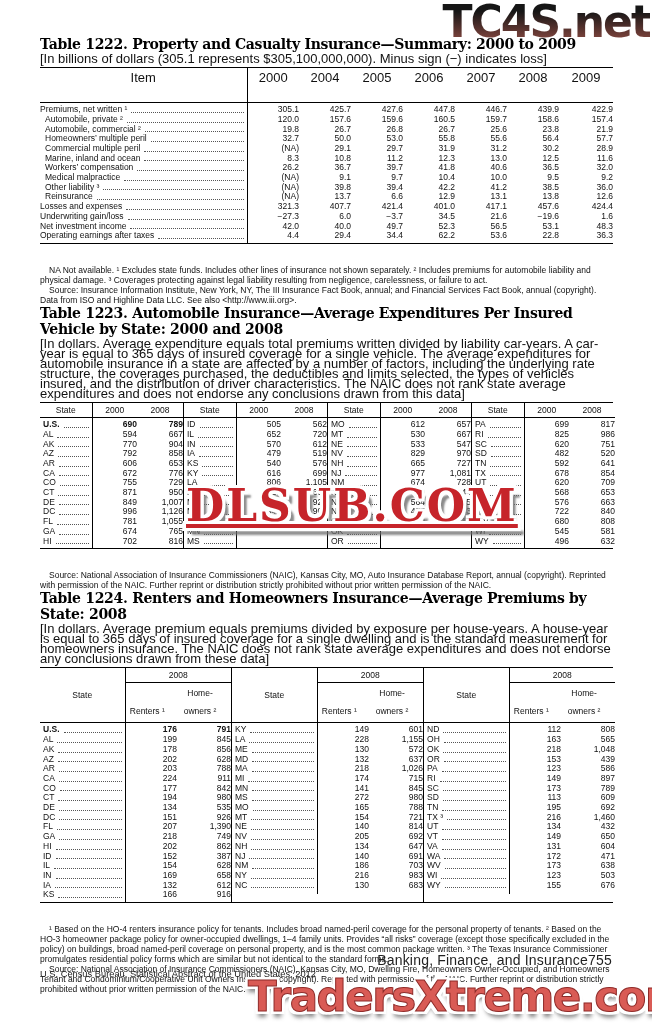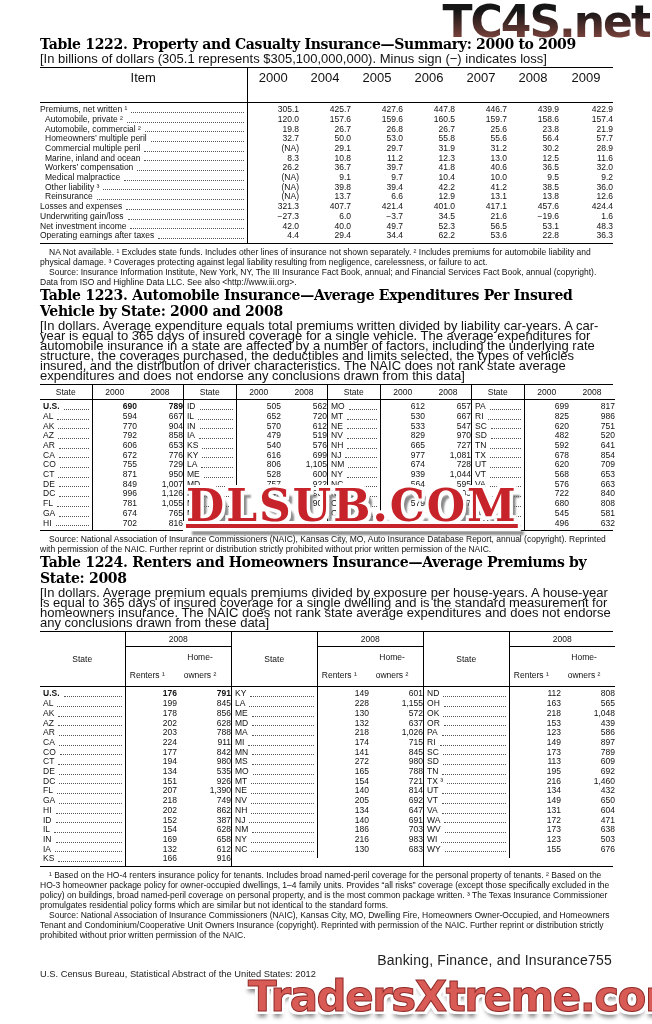--- a/index.html
+++ b/index.html
@@ -40,21 +40,21 @@
   .grp th.state-h, .grp td.lbl-cell{border-right:1px solid #000;}
   .grp td{font-size:8.5px;line-height:9.7px;padding:0;}
   .grp td.lbl-cell{padding-left:3px;}
   .grp tbody tr:first-child td{padding-top:2px;}
   .grp tbody tr:last-child td{padding-bottom:2px;}
   .t1224 .grp th.sub{vertical-align:bottom;padding:1px 8px 2px 0;line-height:18px;}
   .t1224 .grp th.year-h{border-bottom:1px solid #000;}
   .t1224 .grp th.state-h{vertical-align:middle;}
 
   .fn{font-size:8.5px;line-height:10px;margin:0;text-indent:9px;}
-  .fn-block{margin-top:3px;}
+  .fn-block{margin-top:21px;}
 
   
   .footer-right{position:absolute;right:40px;top:952px;font-size:14px;letter-spacing:0.2px;
                 display:flex;color:#222;}
   .footer-left{position:absolute;left:40px;top:969px;font-size:9.3px;color:#222;}
 
   
   .wm{position:absolute;font-weight:bold;white-space:nowrap;pointer-events:none;}
   .wm-top{top:-4px;right:2px;font-family:"DejaVu Sans",sans-serif;font-size:44px;letter-spacing:-2px;
           background:linear-gradient(180deg,#161616 30%,#8c4a42 92%);

